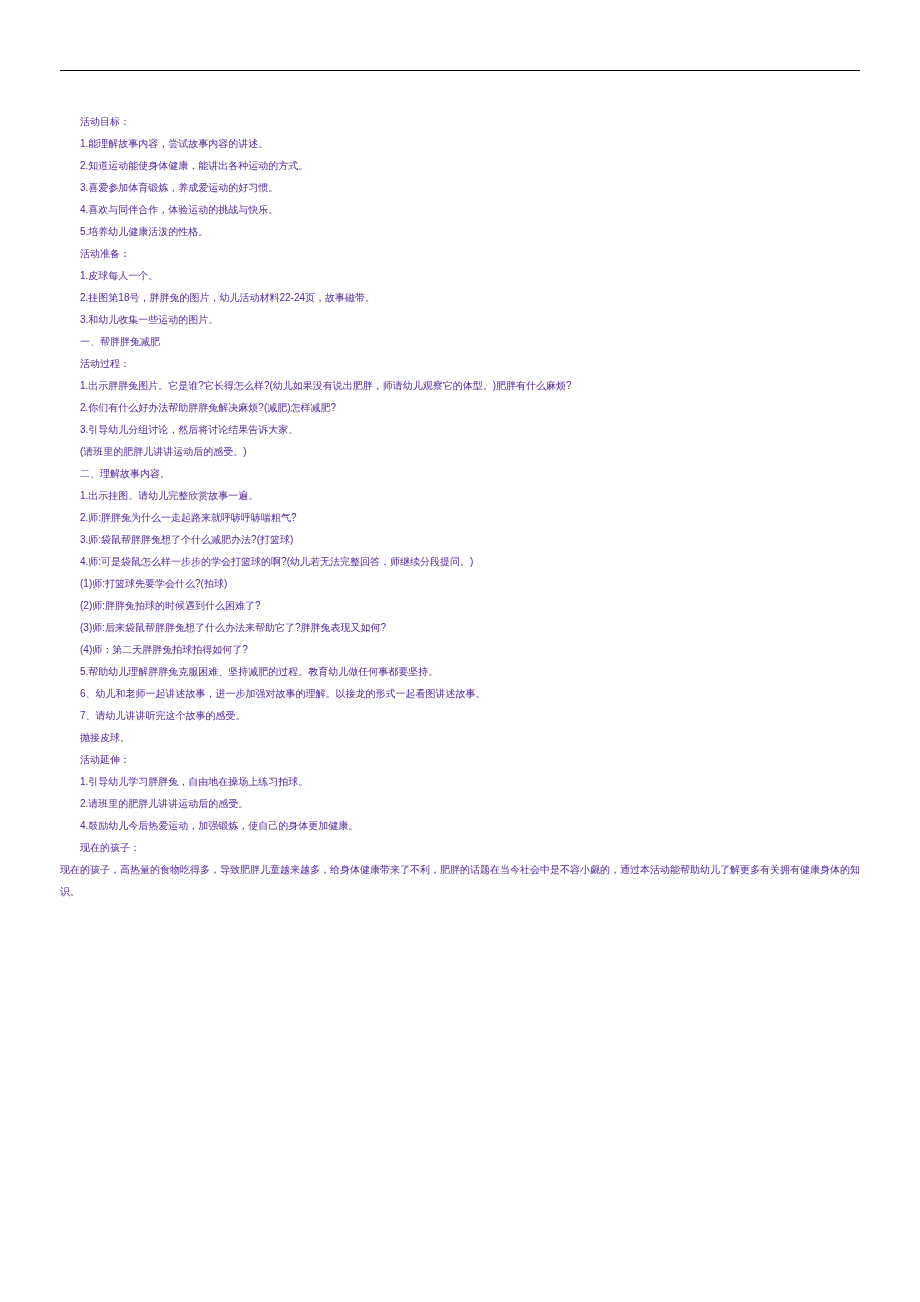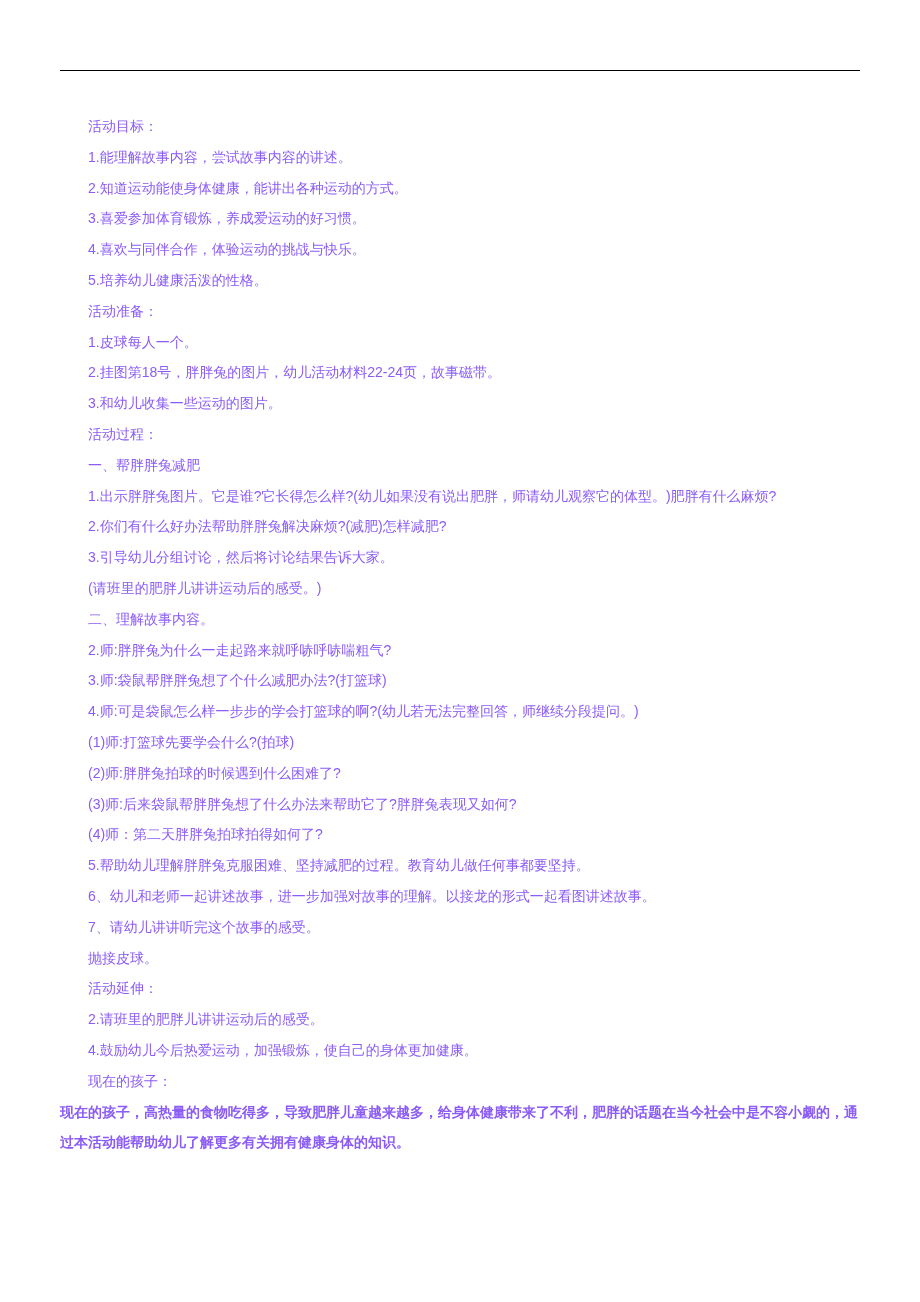--- a/index.html
+++ b/index.html
@@ -11,65 +11,66 @@
       background: #ffffff;
       font-family: "Microsoft YaHei", "SimSun", sans-serif;
       width: 920px;
       padding: 70px 60px 60px 60px;
     }
     .divider {
       border-top: 1px solid #000;
       margin-bottom: 40px;
     }
     .content {
-      font-size: 14px;
+      font-size: 10px;
       line-height: 2.2;
-      color: #8b5cf6;
+      color: #4c1d95;
     }
     .content p {
       text-indent: 2em;
       margin: 0;
     }
     .content p.no-indent {
       text-indent: 0;
-      font-weight: bold;
     }
   </style>
 </head>
 <body>
 
 <div class="divider"></div>
 
 <div class="content" id="content-container">
     <p>活动目标：</p>
     <p>1.能理解故事内容，尝试故事内容的讲述。</p>
     <p>2.知道运动能使身体健康，能讲出各种运动的方式。</p>
     <p>3.喜爱参加体育锻炼，养成爱运动的好习惯。</p>
     <p>4.喜欢与同伴合作，体验运动的挑战与快乐。</p>
     <p>5.培养幼儿健康活泼的性格。</p>
     <p>活动准备：</p>
     <p>1.皮球每人一个。</p>
     <p>2.挂图第18号，胖胖兔的图片，幼儿活动材料22-24页，故事磁带。</p>
     <p>3.和幼儿收集一些运动的图片。</p>
+    <p>一、帮胖胖兔减肥</p>
     <p>活动过程：</p>
-    <p>一、帮胖胖兔减肥</p>
     <p>1.出示胖胖兔图片。它是谁?它长得怎么样?(幼儿如果没有说出肥胖，师请幼儿观察它的体型。)肥胖有什么麻烦?</p>
     <p>2.你们有什么好办法帮助胖胖兔解决麻烦?(减肥)怎样减肥?</p>
     <p>3.引导幼儿分组讨论，然后将讨论结果告诉大家。</p>
     <p>(请班里的肥胖儿讲讲运动后的感受。)</p>
     <p>二、理解故事内容。</p>
+    <p>1.出示挂图。请幼儿完整欣赏故事一遍。</p>
     <p>2.师:胖胖兔为什么一走起路来就呼哧呼哧喘粗气?</p>
     <p>3.师:袋鼠帮胖胖兔想了个什么减肥办法?(打篮球)</p>
     <p>4.师:可是袋鼠怎么样一步步的学会打篮球的啊?(幼儿若无法完整回答，师继续分段提问。)</p>
     <p>(1)师:打篮球先要学会什么?(拍球)</p>
     <p>(2)师:胖胖兔拍球的时候遇到什么困难了?</p>
     <p>(3)师:后来袋鼠帮胖胖兔想了什么办法来帮助它了?胖胖兔表现又如何?</p>
     <p>(4)师：第二天胖胖兔拍球拍得如何了?</p>
     <p>5.帮助幼儿理解胖胖兔克服困难、坚持减肥的过程。教育幼儿做任何事都要坚持。</p>
     <p>6、幼儿和老师一起讲述故事，进一步加强对故事的理解。以接龙的形式一起看图讲述故事。</p>
     <p>7、请幼儿讲讲听完这个故事的感受。</p>
     <p>抛接皮球。</p>
     <p>活动延伸：</p>
+    <p>1.引导幼儿学习胖胖兔，自由地在操场上练习拍球。</p>
     <p>2.请班里的肥胖儿讲讲运动后的感受。</p>
     <p>4.鼓励幼儿今后热爱运动，加强锻炼，使自己的身体更加健康。</p>
     <p>现在的孩子：</p>
     <p class="no-indent">现在的孩子，高热量的食物吃得多，导致肥胖儿童越来越多，给身体健康带来了不利，肥胖的话题在当今社会中是不容小觑的，通过本活动能帮助幼儿了解更多有关拥有健康身体的知识。</p>
   </div>
 
 </body></html>

